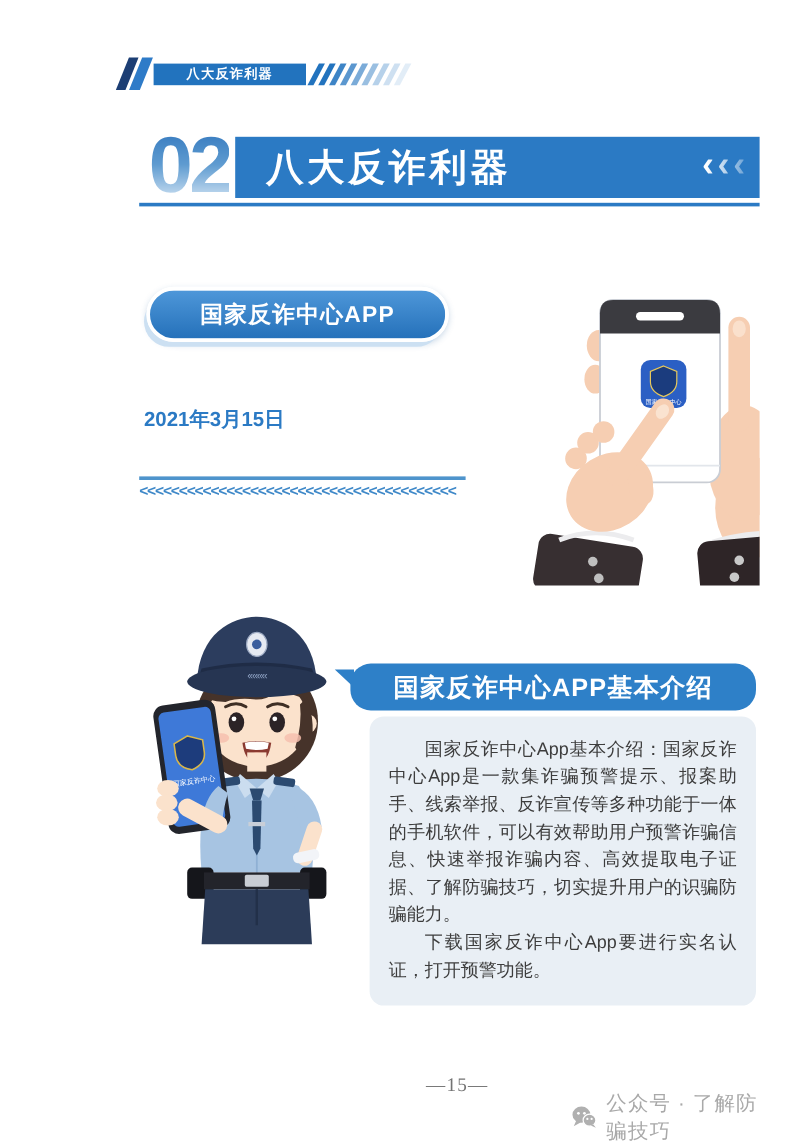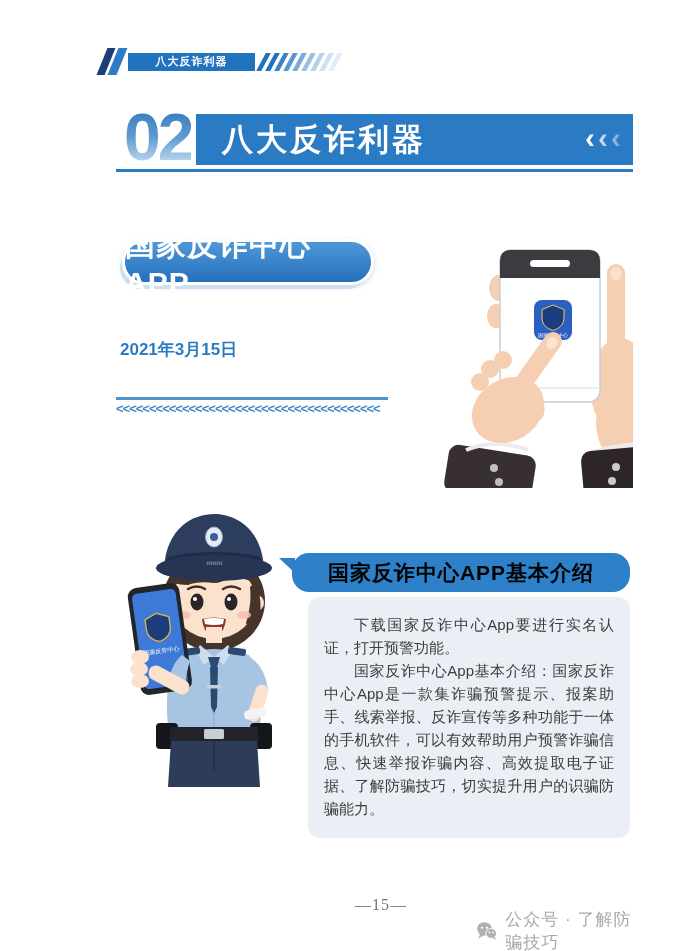--- a/index.html
+++ b/index.html
@@ -44,21 +44,21 @@
   }
   .section-underline { position:absolute; left:72px; top:169px; width:538px; height:3px; background:#2B7AC4; }
 
   
   .badge-pill {
     position:absolute; left:78px; top:239px; width:252px; height:46px;
     border-radius:24px; border:3px solid #ffffff;
     background:linear-gradient(180deg,#4E97D9 0%, #2571BA 100%);
     box-shadow:-4px 6px 0 -2px #CCE0F2, 0 2px 5px rgba(40,100,160,0.25);
     display:flex; align-items:center; justify-content:center;
-    color:#fff; font-size:30px; font-weight:bold; letter-spacing:1px;
+    color:#fff; font-size:19px; font-weight:bold; letter-spacing:1px;
   }
 
   
   .announcement { position:absolute; left:76px; top:338px; color:#2B7AC4; }
   .announce-date { font-size:17px; font-weight:bold; margin-bottom:8px; }
   .announce-text { font-size:17px; font-weight:bold; }
 
   
   .divider { position:absolute; left:72px; top:397px; width:272px; }
   .divider-line { height:3px; background:#4E94CC; margin-bottom:2px; }
@@ -69,21 +69,21 @@
 
   
   .hands-illu { position:absolute; left:352px; top:238px; width:270px; height:250px; }
   .officer-illu { position:absolute; left:50px; top:497px; width:215px; height:290px; z-index:3; }
 
   
   .info-header {
     position:absolute; left:248px; top:553px; width:338px; height:39px;
     background:#2E80C8; border-radius:17px; z-index:2;
     display:flex; align-items:center; justify-content:center;
-    color:#000000; font-size:21px; font-weight:bold; letter-spacing:1px;
+    color:#ffffff; font-size:21px; font-weight:bold; letter-spacing:1px;
   }
   .info-header::before {
     content:""; position:absolute; left:-13px; top:5px;
     border-style:solid; border-width:0 16px 15px 0;
     border-color:transparent #2E80C8 transparent transparent;
   }
   .info-body {
     position:absolute; left:264px; top:597px; width:322px; min-height:188px;
     background:#E9EFF5; border-radius:12px; z-index:1;
     padding:16px 16px 18px 16px;
@@ -173,22 +173,22 @@
     <circle cx="84" cy="144" r="9" fill="#F6CEB2"></circle>
     <circle cx="94" cy="131" r="9" fill="#F6CEB2"></circle>
     <circle cx="107" cy="122" r="9" fill="#F6CEB2"></circle>
     <ellipse cx="138" cy="168" rx="10" ry="15" fill="#F6CEB2" transform="rotate(-18 138 168)"></ellipse>
     <line x1="118" y1="158" x2="157" y2="103" stroke="#F6CEB2" stroke-width="18" stroke-linecap="round"></line>
     <ellipse cx="156" cy="105" rx="5" ry="6.5" fill="#FAE3D0" transform="rotate(36 156 105)"></ellipse>
   </svg>
 
   <div class="info-header">国家反诈中心APP基本介绍</div>
   <div class="info-body">
+    <p>国家反诈中心App基本介绍：国家反诈中心App是一款集诈骗预警提示、报案助手、线索举报、反诈宣传等多种功能于一体的手机软件，可以有效帮助用户预警诈骗信息、快速举报诈骗内容、高效提取电子证据、了解防骗技巧，切实提升用户的识骗防骗能力。</p>
     <p>下载国家反诈中心App要进行实名认证，打开预警功能。</p>
-    <p>国家反诈中心App基本介绍：国家反诈中心App是一款集诈骗预警提示、报案助手、线索举报、反诈宣传等多种功能于一体的手机软件，可以有效帮助用户预警诈骗信息、快速举报诈骗内容、高效提取电子证据、了解防骗技巧，切实提升用户的识骗防骗能力。</p>
   </div>
 
   <svg class="officer-illu" viewBox="0 0 215 290">
 
     <ellipse cx="120" cy="104" rx="51" ry="50" fill="#46332A"></ellipse>
 
     <circle cx="78" cy="106" r="8" fill="#FBE2CC"></circle>
       <circle cx="162" cy="106" r="8" fill="#FBE2CC"></circle>
 
     <ellipse cx="120" cy="104" rx="42" ry="38" fill="#FBE2CC"></ellipse>

